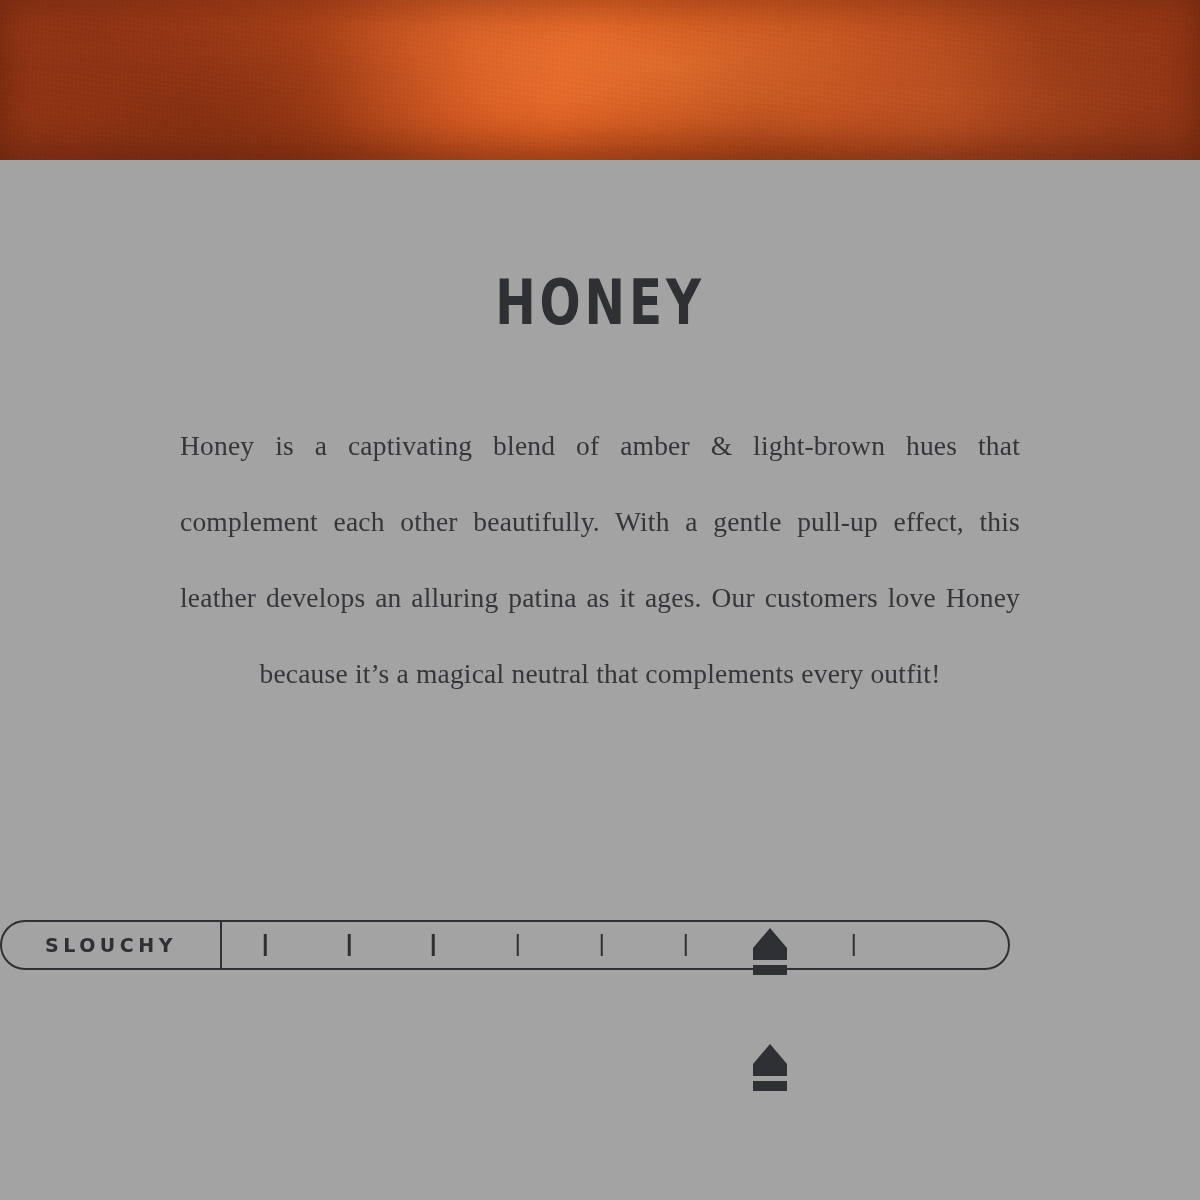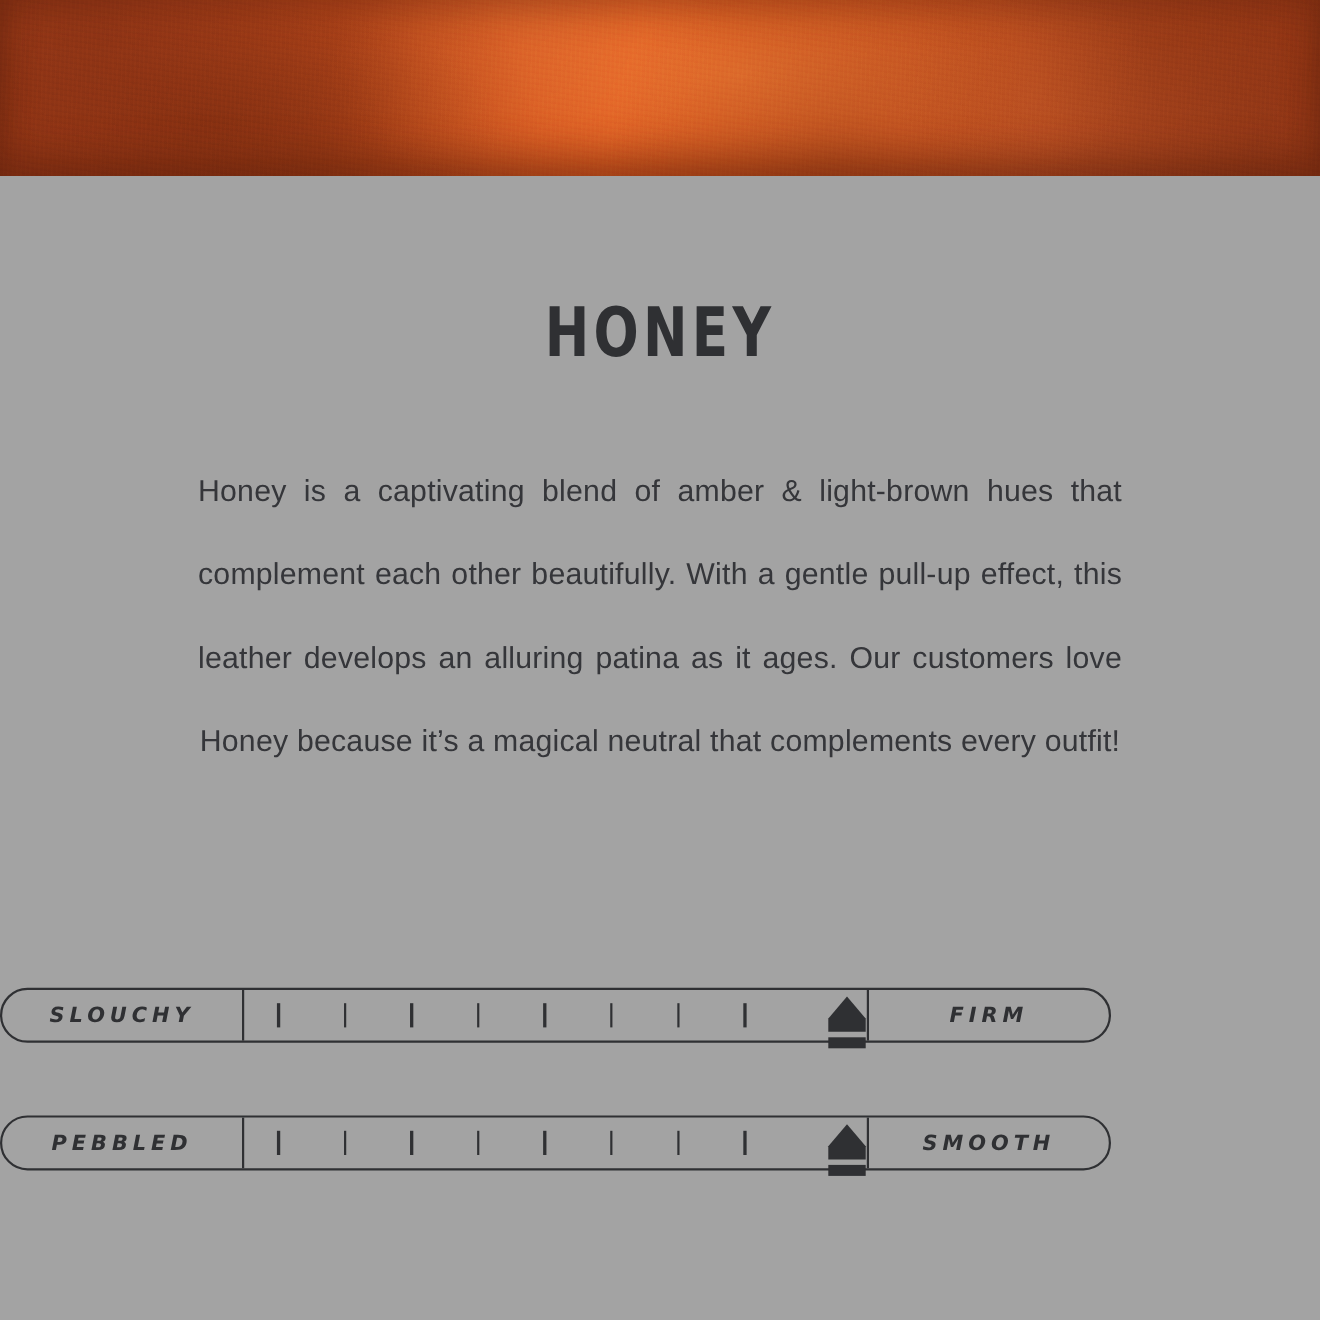--- a/index.html
+++ b/index.html
@@ -85,35 +85,34 @@
     letter-spacing: 5px;
     color: #2f3033;
     transform: scaleX(0.78);
     line-height: 1;
   }
   .body-copy {
     width: 840px;
     margin: 74px auto 0;
     text-align: justify;
     text-align-last: center;
-    font-family: Liberation Sans, sans-serif;
+    font-family: Liberation Serif, serif;
     font-size: 27.5px;
     line-height: 76px;
     color: #35363a;
     letter-spacing: 0.2px;
     font-weight: 400;
   }
 
   
   .sliders {
     position: absolute;
-    top: 898px;
+    top: 920px;
     left: 0;
     width: 988px;
-    font-style: italic;
   }
   .slider-row {
     position: relative;
     width: 1010px;
     margin: 0 auto 58px;
     height: 58px;
   }
   .slider-track {
     position: relative;
     height: 50px;
@@ -191,45 +190,30 @@
         <div class="ticks">
           <span class="tick" style="left:5.5%"></span>
           <span class="tick" style="left:16.2%"></span>
           <span class="tick" style="left:26.9%"></span>
           <span class="tick" style="left:37.6%"></span>
           <span class="tick" style="left:48.3%"></span>
           <span class="tick" style="left:59.0%"></span>
           <span class="tick" style="left:69.7%"></span>
           <span class="tick" style="left:80.4%"></span>
         </div>
-        <div class="cap cap-right">FIRM</div>
       </div>
       <div class="marker" style="left:770px">
         <svg width="42" height="56" viewBox="0 0 42 56">
           <path d="M21 2 L38 22 L38 34 L4 34 L4 22 Z" fill="#2f3033"></path>
           <rect x="4" y="39" width="34" height="10" fill="#2f3033"></rect>
         </svg>
       </div>
     </div>
 
     <div class="slider-row">
-      <div class="slider-track">
-        <div class="cap cap-left">PEBBLED</div>
-        <div class="ticks">
-          <span class="tick" style="left:5.5%"></span>
-          <span class="tick" style="left:16.2%"></span>
-          <span class="tick" style="left:26.9%"></span>
-          <span class="tick" style="left:37.6%"></span>
-          <span class="tick" style="left:48.3%"></span>
-          <span class="tick" style="left:59.0%"></span>
-          <span class="tick" style="left:69.7%"></span>
-          <span class="tick" style="left:80.4%"></span>
-        </div>
-        <div class="cap cap-right">SMOOTH</div>
-      </div>
       <div class="marker" style="left:770px">
         <svg width="42" height="56" viewBox="0 0 42 56">
           <path d="M21 2 L38 22 L38 34 L4 34 L4 22 Z" fill="#2f3033"></path>
           <rect x="4" y="39" width="34" height="10" fill="#2f3033"></rect>
         </svg>
       </div>
     </div>
 
   </div>
 </div>

